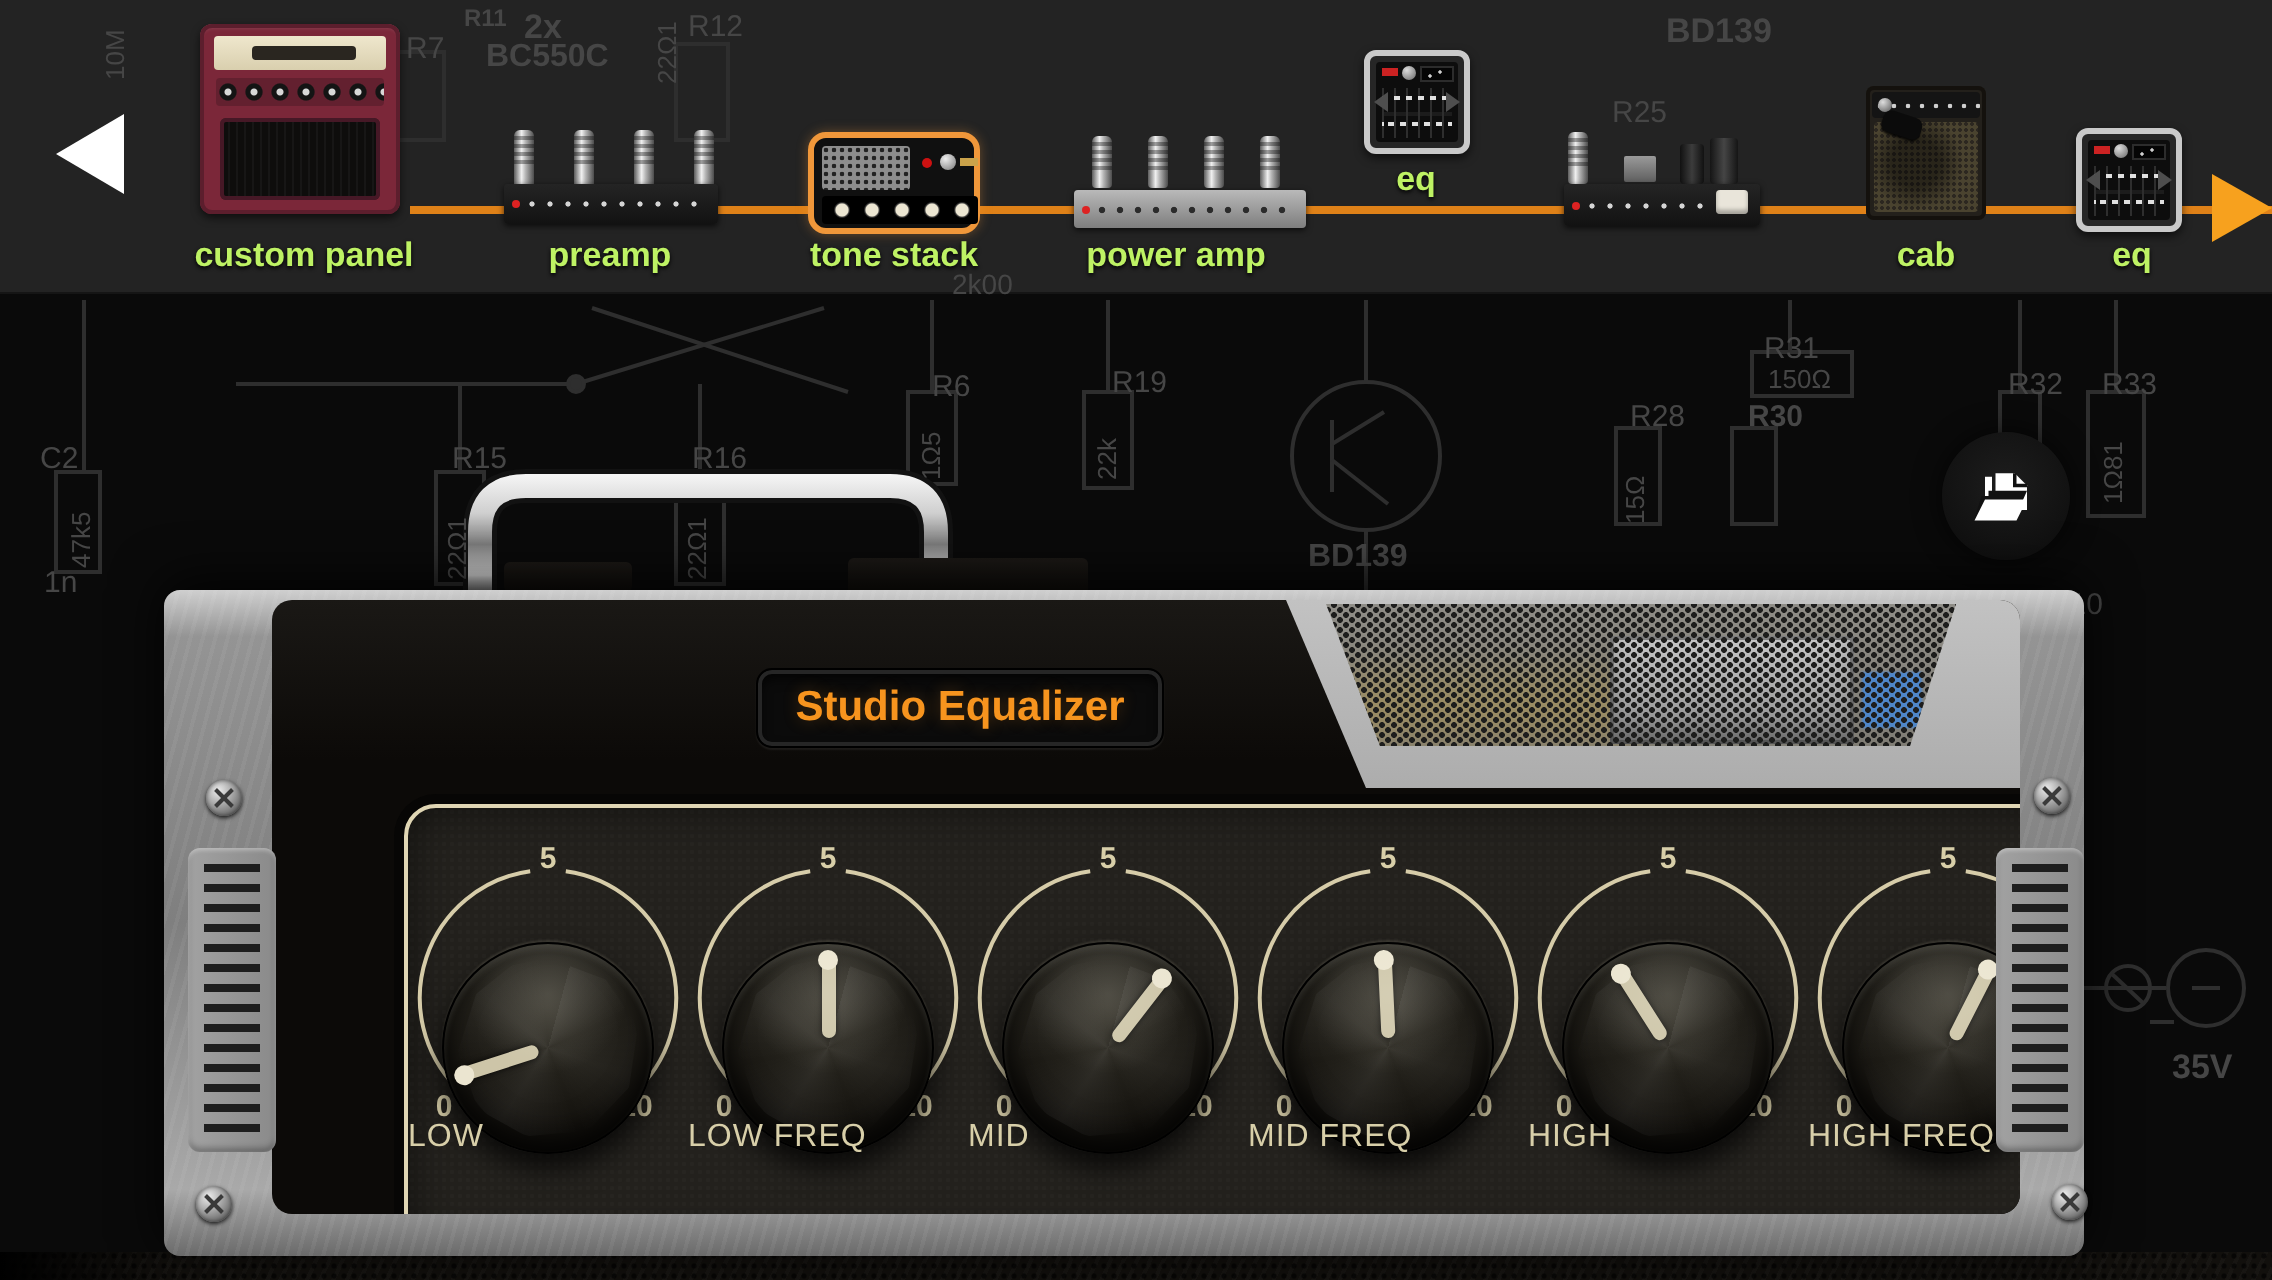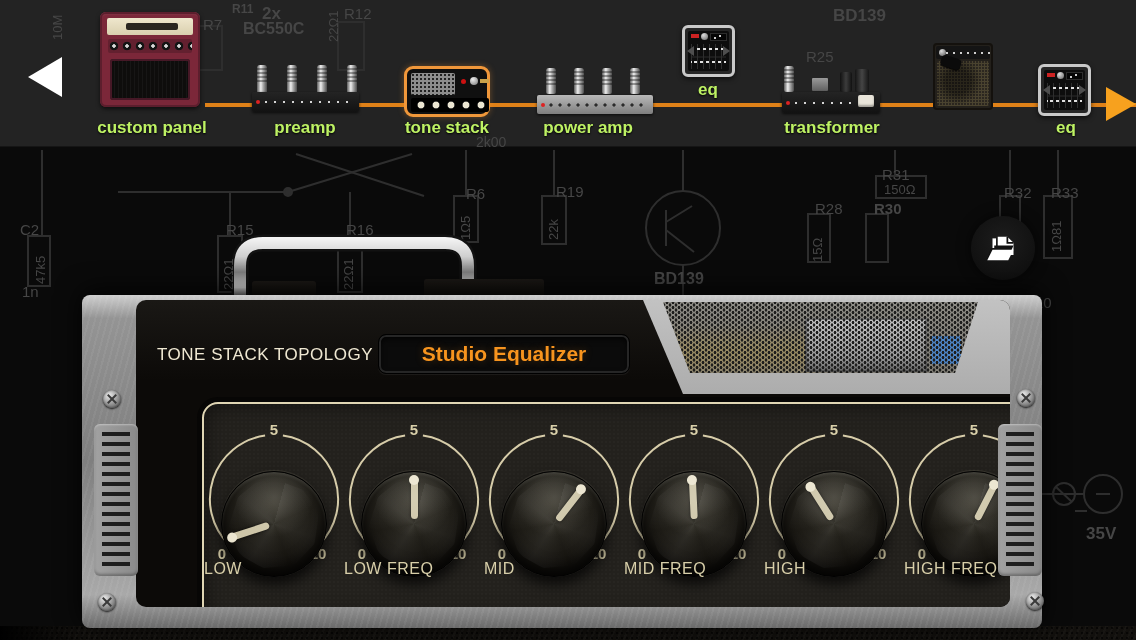--- a/index.html
+++ b/index.html
@@ -126,21 +126,21 @@
   #mesh .xfr{position:absolute;left:669px;top:18px;width:122px;height:54px;background:linear-gradient(180deg,#c6c6c6,#8d8d8d);
     box-shadow:inset 0 0 0 2px rgba(60,60,60,.5), inset 0 -8px 10px rgba(0,0,0,.25);}
   #mesh .blue{position:absolute;left:795px;top:36px;width:30px;height:28px;background:#4e86c8;filter:blur(.5px);}
   #mesh .glow{position:absolute;left:532px;top:36px;width:150px;height:34px;background:rgba(175,150,75,.5);filter:blur(9px);}
   #mesh .dots{position:absolute;inset:0;
     background-image:radial-gradient(circle,#1d1d1c 1.3px,transparent 1.6px),radial-gradient(circle,#1d1d1c 1.3px,transparent 1.6px);
     background-size:6px 5px,6px 5px;background-position:0 0,3px 2.5px;}
 
   
   #section-title{position:absolute;left:21px;top:45px;color:#efe8d2;font-size:17px;letter-spacing:.5px;}
-  #topology-btn{position:absolute;left:242px;top:34px;width:252px;height:40px;border-radius:8px;background:#0b0b0b;
+  #topology-btn{position:absolute;left:242px;top:34px;width:204px;height:40px;border-radius:8px;background:#0b0b0b;
     border:1px solid #000;box-shadow:inset 0 0 0 2px #262626, inset 0 3px 7px #000, 0 1px 1px rgba(255,255,255,.07);
     display:flex;align-items:center;justify-content:center;cursor:pointer;}
   #topology-btn span{color:#F7941E;font-size:21px;font-weight:bold;text-shadow:0 0 8px rgba(247,148,30,.25);}
 
   
   #knob-section{position:absolute;left:66px;top:102px;width:858px;height:221px;border-radius:16px;
     background:#23211d;border:2px solid #e0d6b4;
     box-shadow:0 0 0 5px #070605, inset 0 0 22px rgba(0,0,0,.55);
     background-image:radial-gradient(rgba(255,255,255,.02) 1px,transparent 1.2px);background-size:4px 4px;}
   #knobs-row{position:absolute;inset:0;display:flex;}
@@ -361,28 +361,28 @@
       <div class="tube"></div>
       <div class="box"></div>
       <div class="cap1"></div>
       <div class="cap2"></div>
       <div class="rackface face-dark base">
         <div class="red"></div>
           <div class="dots" style="right:28px;"></div>
         <div class="meter"></div>
       </div>
     </div>
-    <div class="chain-label" style="left:832px;">transformer</div>
 
     <div class="chain-item" id="ic-cab">
       <div class="top"></div>
       <div class="tk"></div>
       <div class="grille"></div>
       <div class="cable"></div>
     </div>
+    <div class="chain-label" style="left:963px;">cab</div>
 
     <div class="chain-item eq-box" id="ic-eq2">
       <div class="eq-face">
         <div class="eq-red"></div>
         <div class="eq-knob"></div>
         <div class="eq-screen"></div>
         <div class="eq-sliders"></div>
       </div>
       <div class="eq-ar l"></div>
       <div class="eq-ar r"></div>
@@ -396,21 +396,20 @@
     <div id="inner">
       <div id="deck"></div>
       <div id="mesh">
         <div class="base"></div>
         <div class="glow"></div>
         <div class="xfr"></div>
         <div class="blue"></div>
         <div class="dots"></div>
       </div>
 
-      <div id="section-title">TONE STACK TOPOLOGY</div>
       <div id="topology-btn">
         <span>Studio Equalizer</span>
       </div>
 
       <div id="knob-section">
         <div id="knobs-row">
 
           <div class="knob-unit">
             <svg class="dial-arc" width="140" height="140">
               <path d="M 24.7 115.3 A 64 64 0 0 1 61.1 6.6" stroke="#d6cca9" stroke-width="2" fill="none"></path>

